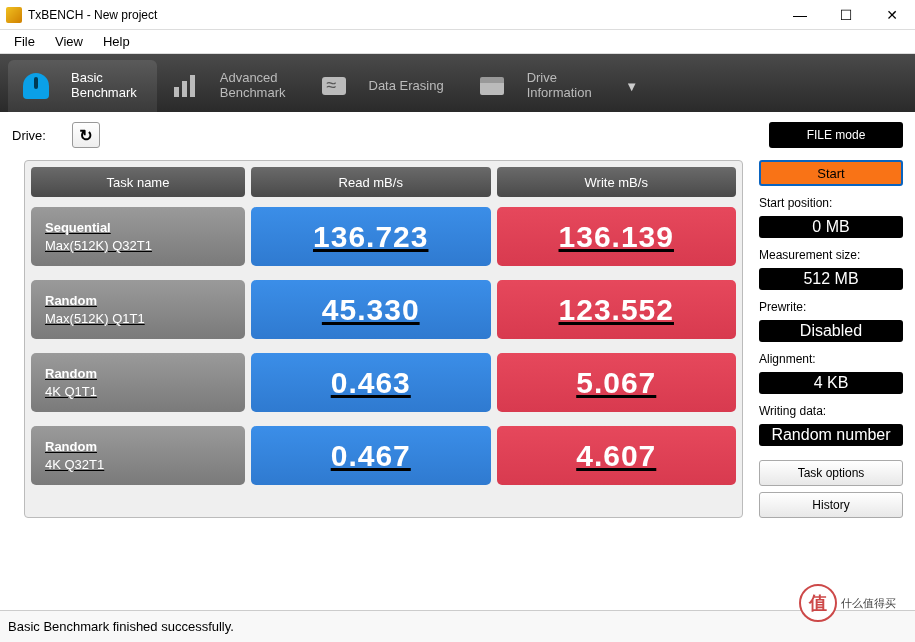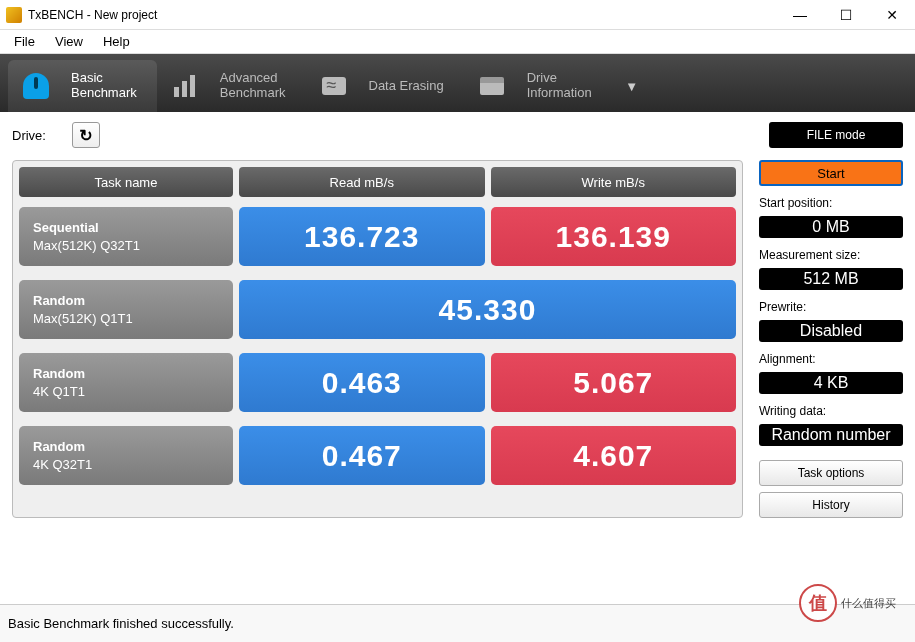--- a/index.html
+++ b/index.html
@@ -24,41 +24,41 @@
 
 .drive-row { display: flex; align-items: center; padding: 10px 12px 8px 12px; gap: 10px; }
 .drive-row label { font-size: 13px; width: 50px; }
 .drive-select { flex: 0 0 590px; height: 26px; border: 1px solid #888; border-radius: 3px; padding: 2px 22px 2px 6px; font-size: 13px; background: #fff; display:flex; align-items:center; gap:6px; position:relative; cursor:pointer; }
 .drive-select .chev { position:absolute; right:6px; font-size:10px; color:#555; }
 .drive-select .drv-icon { width:16px; height:12px; background:#2a8fff; border-radius:1px; display:inline-block; position:relative; }
 .drive-select .drv-icon::after { content:""; position:absolute; right:-5px; top:2px; width:6px; height:8px; border:1px solid #2a8fff; border-radius:1px; }
 .refresh-btn { width: 28px; height: 26px; border: 1px solid #999; border-radius: 3px; background: linear-gradient(#fff,#eee); display:flex; align-items:center; justify-content:center; cursor:pointer; font-size:16px; font-weight:bold; }
 .filemode-btn { width: 134px; height: 26px; background: #000; color: #fff; border-radius: 3px; display:flex; align-items:center; justify-content:center; font-size: 12px; cursor:pointer; margin-left:auto; }
 
-.main-area { display: flex; padding: 4px 12px 0 12px; gap: 16px; }
+.main-area { display: flex; padding: 4px 12px 0 12px; gap: 16px; margin-left: 12px; }
 
 .bench-panel { flex: 1; background: #efefef; border: 1px solid #bbb; border-radius: 4px; padding: 6px; }
 
 .header-row { display:flex; gap:6px; margin-bottom:10px; }
 .header-cell { flex:1; background: linear-gradient(#6a6a6a,#4a4a4a); color:#fff; height:30px; border-radius:4px; display:flex; align-items:center; justify-content:center; font-size:13px; }
 
-.test-row { display:flex; gap:6px; margin-bottom:14px; }
+.test-row { display:flex; gap:6px; margin-bottom:14px;text-decoration:underline; }
 .task-cell { width: 214px; background: linear-gradient(#9a9a9a,#7a7a7a); color:#fff; border-radius:5px; padding:12px 14px; display:flex; flex-direction:column; justify-content:center; font-size:13px; line-height:1.35; }
 .task-cell .l1 { font-weight:600; }
 .val-cell { flex:1; border-radius:5px; display:flex; align-items:center; justify-content:center; font-size:30px; font-weight:bold; color:#fff; font-family: "Arial Black","Segoe UI",sans-serif; letter-spacing:1px; }
 .val-read { background: linear-gradient(#3b8ee8,#2f7ad0); }
 .val-write { background: linear-gradient(#e6485c,#d83a4f); }
 
 .side-panel { width: 144px; display:flex; flex-direction:column; gap:6px; }
 .start-btn { height: 26px; border: 2px solid #0a64c0; background:#f97316; color:#000; border-radius:3px; font-size:13px; cursor:pointer; }
 .side-label { font-size:12px; padding-top:4px; }
 .side-pill { height: 22px; background:#000000; color:#fff; border-radius:3px; display:flex; align-items:center; justify-content:center; font-size:16px; cursor:pointer; }
 .side-btn { height: 26px; background:linear-gradient(#fff,#e8e8e8); border:1px solid #aaa; border-radius:3px; font-size:12px; cursor:pointer; }
 
-.statusbar { position:absolute; bottom:0; left:0; right:0; height:38px; border-top:1px solid #ccc; padding:2px 8px; font-size:13px; display:flex; align-items:center; background:#f8f8f8; }
+.statusbar { position:absolute; bottom:0; left:0; right:0; height:32px; border-top:1px solid #ccc; padding:2px 8px; font-size:13px; display:flex; align-items:center; background:#f8f8f8; }
 
 .watermark { position:absolute; right:6px; bottom:18px; width:110px; height:42px; display:flex; align-items:center; gap:4px; opacity:0.92; }
 .watermark .circ { width:38px; height:38px; border-radius:50%; background:#fff; border:2px solid #c93a3a; display:flex; align-items:center; justify-content:center; color:#c93a3a; font-weight:bold; font-size:18px; }
 .watermark .txt { font-size:11px; color:#333; line-height:1.1; }
 
 
 .ico-gauge { width:26px; height:26px; position:relative; }
 .ico-gauge::before { content:""; position:absolute; inset:0; background:#0aa0e8; border-radius:50% 50% 4px 4px; }
 .ico-gauge::after { content:""; position:absolute; left:11px; top:4px; width:4px; height:12px; background:#003a55; border-radius:2px; }
 .ico-bars { display:flex; align-items:flex-end; gap:3px; height:22px; }
@@ -144,20 +144,21 @@
       <div class="val-cell val-read">136.723</div>
       <div class="val-cell val-write">136.139</div>
     </div>
 
     <div class="test-row">
       <div class="task-cell">
         <span class="l1">Random</span>
         <span>Max(512K) Q1T1</span>
       </div>
       <div class="val-cell val-read">45.330</div>
+      <div class="val-cell val-write">123.552</div>
     </div>
 
     <div class="test-row">
       <div class="task-cell">
         <span class="l1">Random</span>
         <span>4K Q1T1</span>
       </div>
       <div class="val-cell val-read">0.463</div>
       <div class="val-cell val-write">5.067</div>
     </div>

